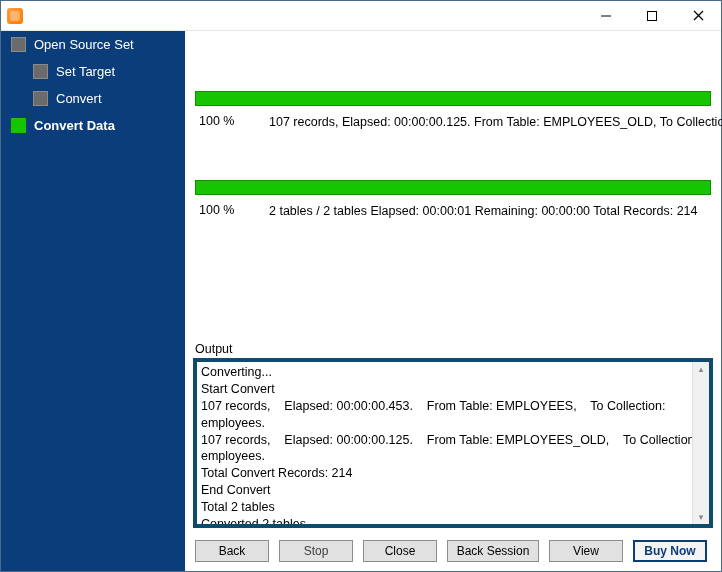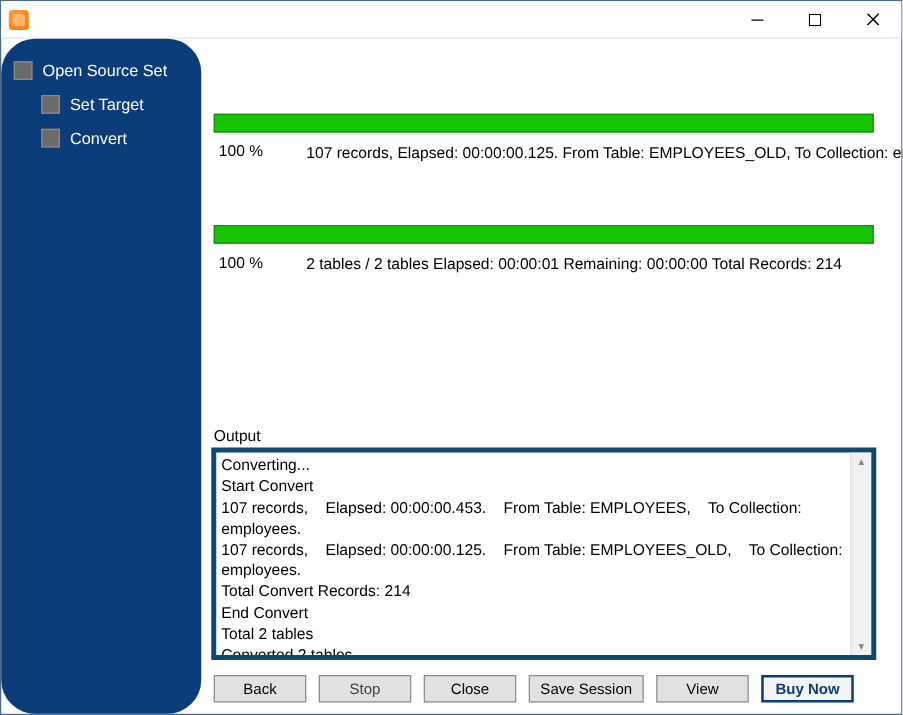--- a/index.html
+++ b/index.html
@@ -61,25 +61,24 @@
     color: #000;
   }
   .win-btn svg { display:block; }
   
   .body {
     flex: 1;
     display: flex;
     min-height: 0;
   }
   .sidebar {
-    width: 160px;
+    width: 184px;
     background: #0a3d7a;
     color: #fff;
-    padding-top: 12px;
-    border-radius: 27px;
+    padding-top: 0;
   }
   .step {
     display: flex;
     align-items: center;
     gap: 8px;
     padding: 6px 0 6px 10px;
     font-size: 13px;
   }
   .step.child { padding-left: 32px; }
   .step-box {
@@ -92,21 +91,21 @@
     background: #17c400;
     border-color: #17c400;
   }
   .step.current .step-label { font-weight: 700; }
   .step-label { color: #fff; }
   .main {
     flex: 1;
     display: flex;
     flex-direction: column;
     min-width: 0;
-    padding: 0 20px 0 8px;
+    padding: 0 8px 0 8px;
   }
   .progress-area {
     padding-top: 60px;
   }
   .pbar {
     height: 15px;
     background: #17c400;
     border: 1px solid #109000;
     margin: 0 2px 6px 2px;
   }
@@ -225,20 +224,24 @@
           <div class="step-box"></div>
           <span class="step-label">Open Source Set</span>
         </div>
         <div class="step child">
           <div class="step-box"></div>
           <span class="step-label">Set Target</span>
         </div>
         <div class="step child">
           <div class="step-box"></div>
           <span class="step-label">Convert</span>
+        </div>
+        <div class="step current">
+          <div class="step-box active"></div>
+          <span class="step-label">Convert Data</span>
         </div>
       </div>
 
     <div class="main">
 
       <div class="progress-area">
         <div class="pbar"></div>
         <div class="prow">
           <div class="pct">100 %</div>
           <div class="info sep">107 records,    Elapsed: 00:00:00.125.    From Table: EMPLOYEES_OLD,    To Collection: employees.</div>
@@ -268,20 +271,20 @@
             <span>▴</span>
             <span>▾</span>
           </div>
         </div>
       </div>
 
       <div class="button-row">
         <div class="btn">Back</div>
         <div class="btn disabled">Stop</div>
         <div class="btn">Close</div>
-        <div class="btn wide">Save Session</div>
+        <div class="btn wide">Back Session</div>
         <div class="btn">View</div>
         <div class="btn primary">Buy Now</div>
       </div>
 
     </div>
   </div>
 </div>
 
 </body></html>

